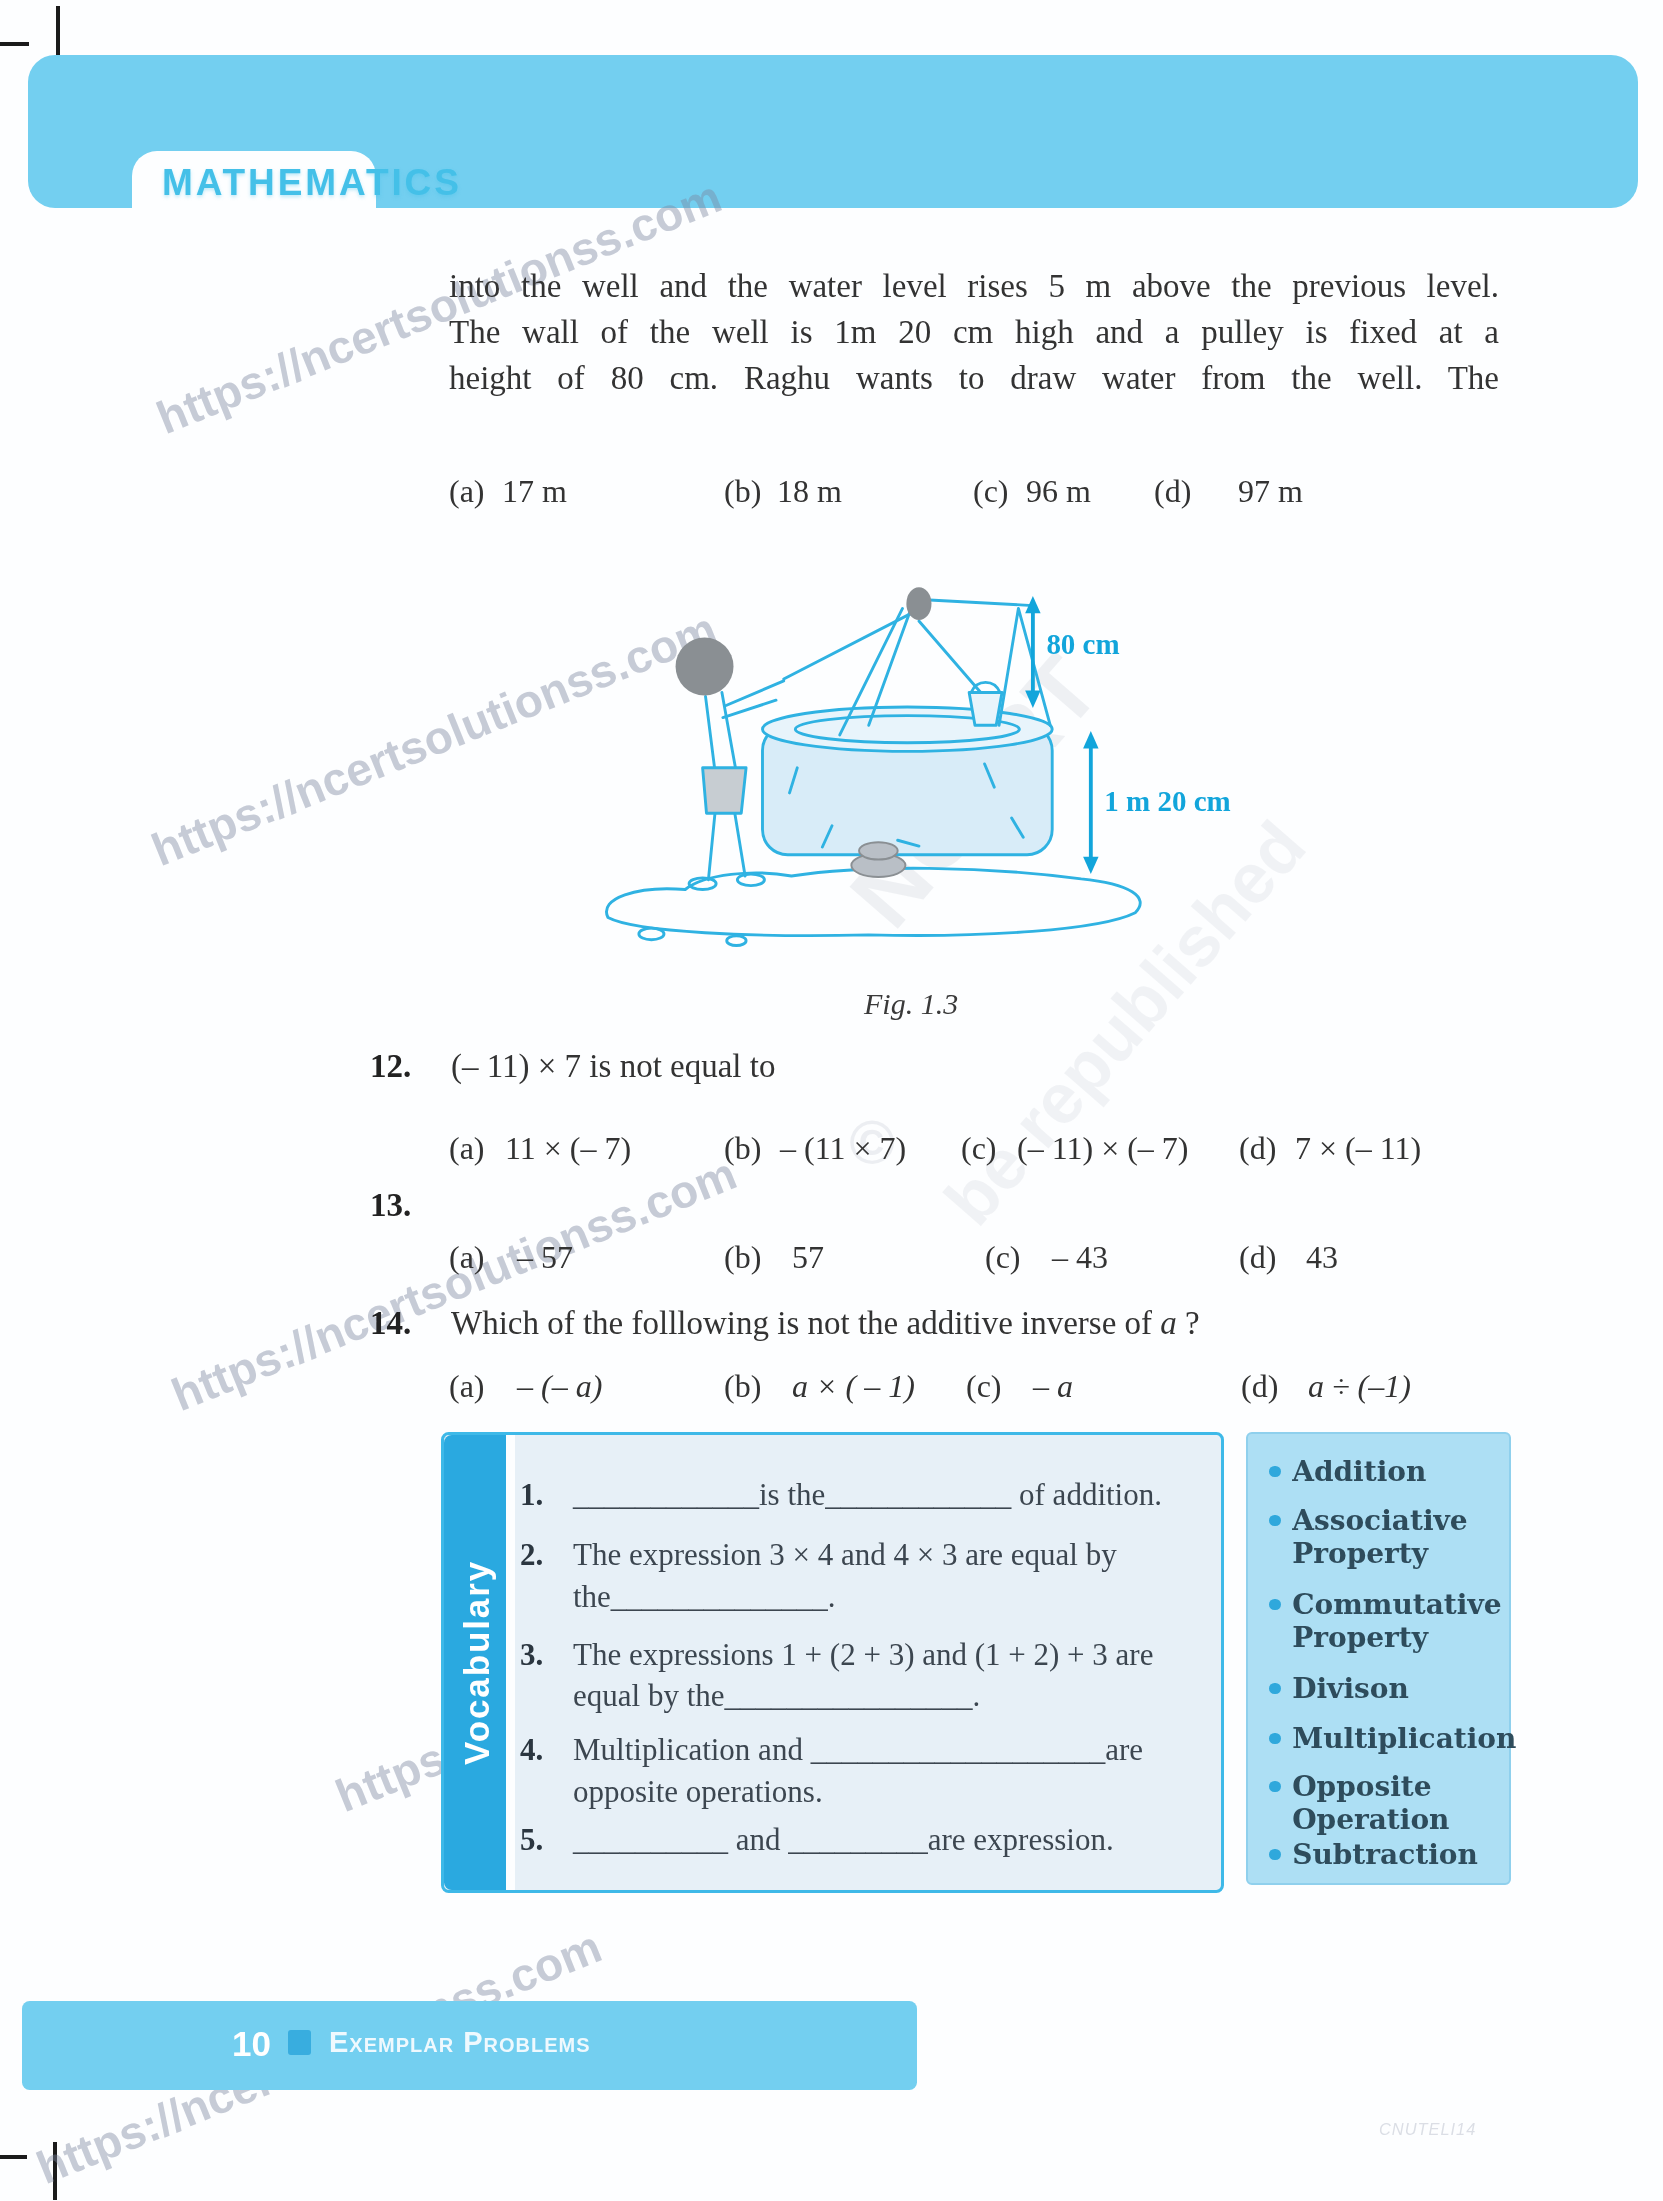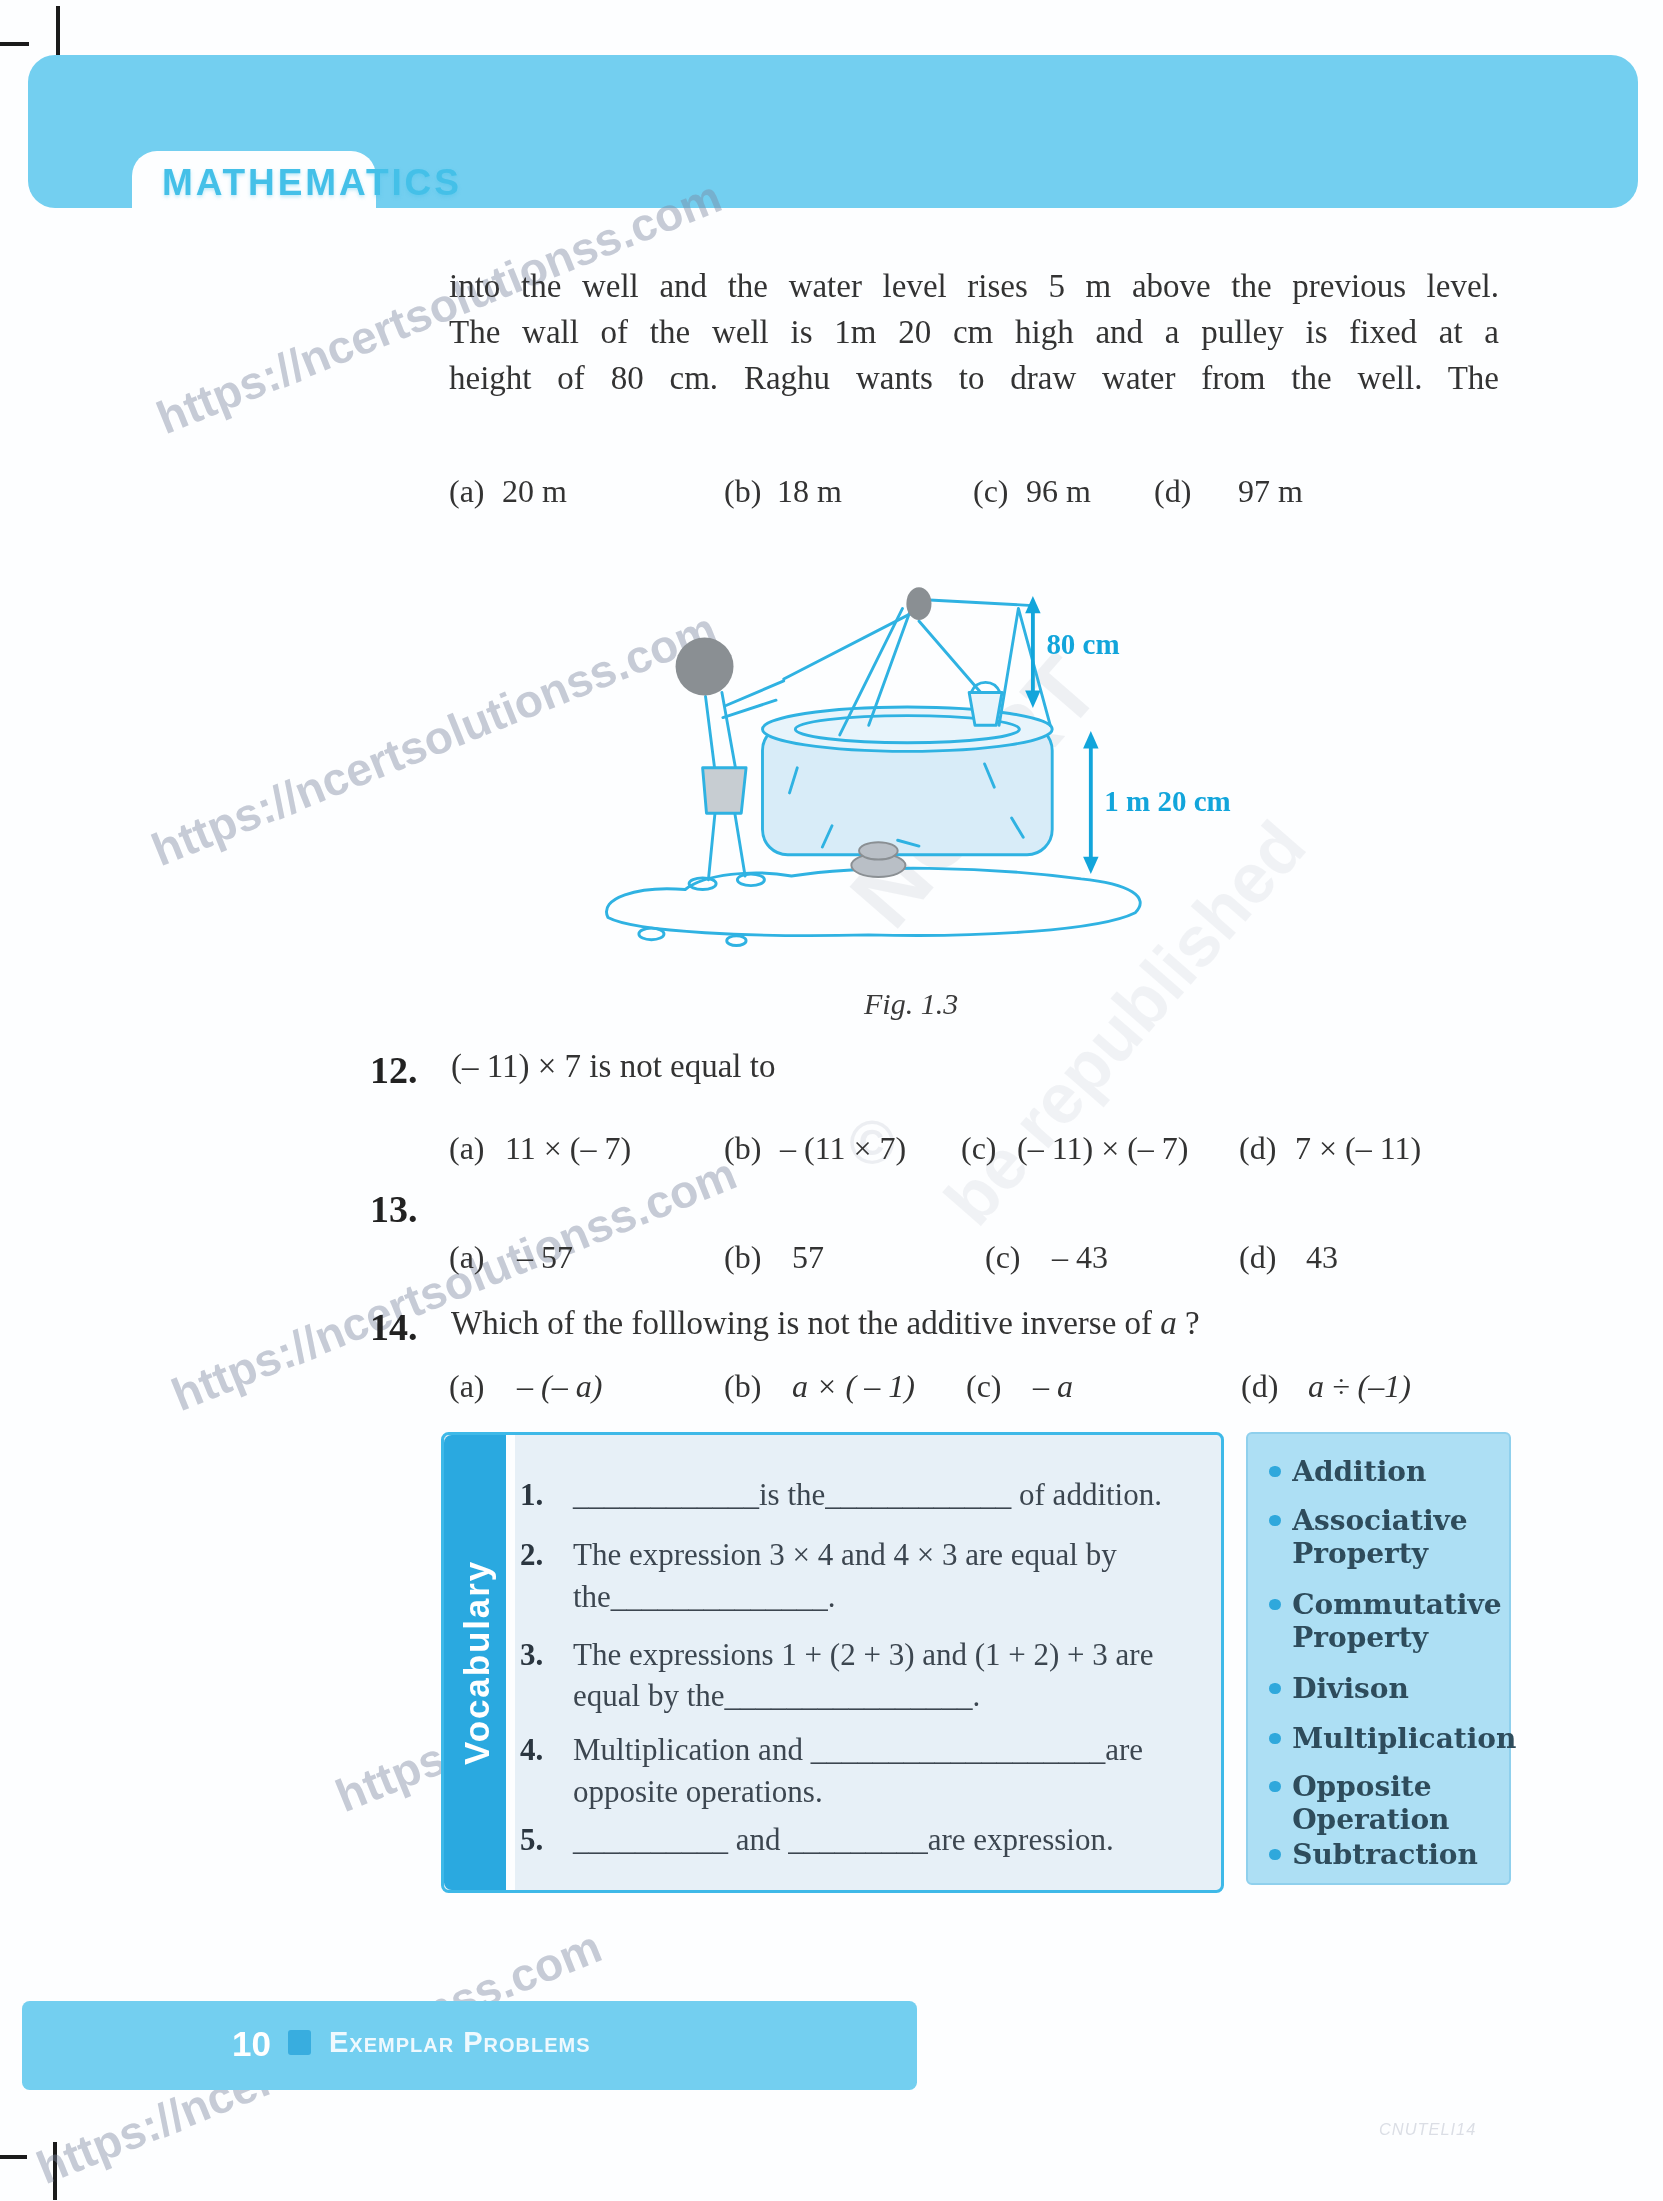--- a/index.html
+++ b/index.html
@@ -7,21 +7,21 @@
         font-family:"Liberation Serif",serif;color:#333;}
   .abs{position:absolute;}
   .crop{background:#1b1b1b;}
   .band-top{background:#73CFF0;border-radius:27px;}
   .tab{background:#FDFEFF;border-radius:25px 25px 0 0;}
   .tab-title{font-family:"Liberation Sans",sans-serif;font-weight:bold;font-size:37px;
              letter-spacing:2.9px;color:#44C0E8;text-shadow:0 1.9px 3.9px rgba(68,192,232,.35);}
   .para-line{width:1050px;font-size:33px;line-height:41px;text-align:justify;color:#333;}
   .jall{text-align-last:justify;}
   .opt{font-size:32px;color:#333;white-space:nowrap;}
-  .q-num{font-size:38px;font-weight:bold;color:#222;}
+  .q-num{font-size:33px;font-weight:bold;color:#222;}
   .q-text{font-size:33px;color:#333;white-space:nowrap;}
   .mvar{font-style:italic;}
   .fig-caption{font-size:30px;font-style:italic;color:#3a3a3a;}
   .dimlabel{font-family:"Liberation Serif",serif;font-weight:bold;font-size:30px;fill:#12A5DB;}
   .vocab-box{background:#E7F0F7;border:3.9px solid #3EB9E8;border-radius:7.7px;}
   .vocab-tab{background:#2AA9E0;border-radius:7.7px 0 0 7.7px;}
   .vocab-tab-text{font-family:"Liberation Sans",sans-serif;font-weight:bold;font-size:35px;
                   color:#fff;letter-spacing:1.9px;writing-mode:vertical-rl;transform:rotate(180deg);}
   .vocab-gap{background:#FDFEFF;}
   .v-num{font-size:31px;font-weight:bold;color:#2B3640;}
@@ -64,21 +64,21 @@
 
   <div class="abs ghost" style="left:975px;top:792px;font-size:93px;opacity:.12;">NCERT</div>
   <div class="abs ghost" style="left:872px;top:1142px;font-size:62px;opacity:.14;transform:translate(-50%,-50%);">©</div>
   <div class="abs ghost" style="left:1125px;top:1023px;font-size:71px;opacity:.10;">be republished</div>
 
   <div class="abs para-line jall" style="left:449px;top:266px;">into the well and the water level rises 5 m above the previous level.</div>
   <div class="abs para-line jall" style="left:449px;top:312px;">The wall of the well is 1m 20 cm high and a pulley is fixed at a</div>
   <div class="abs para-line jall" style="left:449px;top:358px;">height of 80 cm. Raghu wants to draw water from the well. The</div>
 
   <span class="abs opt" style="left:449px;top:473px;">(a)</span>
-  <span class="abs opt" style="left:502px;top:473px;">20 m</span>
+  <span class="abs opt" style="left:502px;top:473px;">17 m</span>
   <span class="abs opt" style="left:724px;top:473px;">(b)</span>
   <span class="abs opt" style="left:777px;top:473px;">18 m</span>
   <span class="abs opt" style="left:973px;top:473px;">(c)</span>
   <span class="abs opt" style="left:1026px;top:473px;">96 m</span>
   <span class="abs opt" style="left:1154px;top:473px;">(d)</span>
   <span class="abs opt" style="left:1238px;top:473px;">97 m</span>
 
   <svg class="abs" style="left:579px;top:536px;" width="676" height="425" viewBox="0 0 700 440">
     <g stroke="#2FB2E2" stroke-width="3" fill="none" stroke-linecap="round" stroke-linejoin="round">
 

